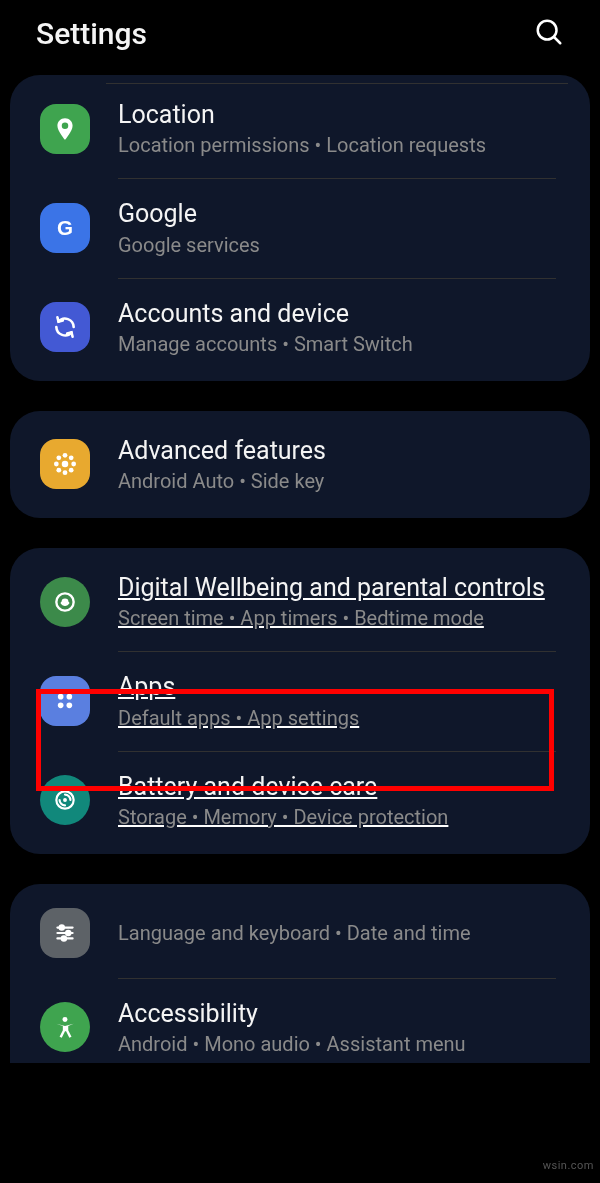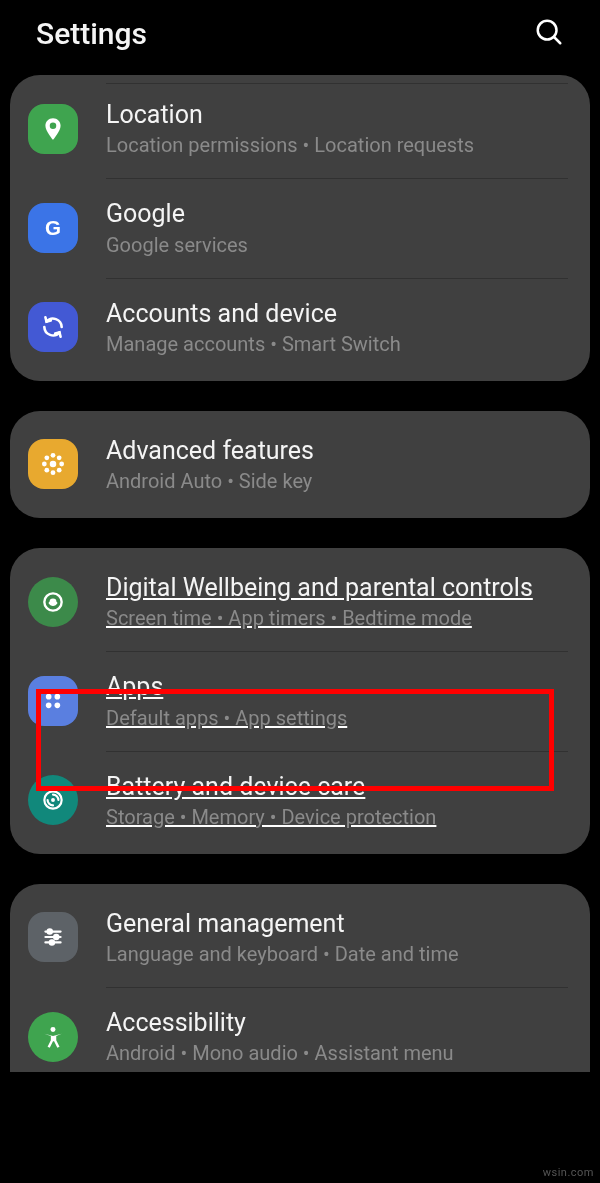--- a/index.html
+++ b/index.html
@@ -21,24 +21,24 @@
     font-size: 30px;
     font-weight: 500;
     color: #f5f5f5;
   }
   .header .search-icon svg {
     width: 30px;
     height: 30px;
     stroke: #ffffff;
   }
   .group {
-    background: #404040;
+    background: #0f172a;
     border-radius: 30px;
     margin: 0 10px 30px 10px;
-    padding: 4px 0;
+    padding: 4px 12px;
     position: relative;
   }
   .group.last { margin-bottom: 0; border-bottom-left-radius:0; border-bottom-right-radius:0; padding-bottom:0;}
   .item {
     display: flex;
     align-items: center;
     padding: 20px 18px 20px 18px;
     position: relative;
   }
   .divider-top::before {
@@ -84,21 +84,21 @@
     border: 5px solid #ff0000;
     left: 26px;
     right: 36px;
     top: 141px;
     height: 102px;
     z-index: 5;
     pointer-events: none;
   }
   .watermark{
     position:fixed;
-    right:6px; bottom:4px;
+    right:6px; bottom:11px;
     font-size:11px; color:#555;
     letter-spacing:0.5px;
   }
 </style>
 </head>
 <body>
 
 <div class="header">
   <h1>Settings</h1>
   <span class="search-icon">
@@ -230,21 +230,20 @@
       <svg viewBox="0 0 24 24" stroke="#ffffff" stroke-width="2" stroke-linecap="round" fill="none">
         <line x1="5" y1="7" x2="19" y2="7"></line>
           <circle cx="9" cy="7" r="2" fill="#ffffff"></circle>
         <line x1="5" y1="12" x2="19" y2="12"></line>
           <circle cx="15" cy="12" r="2" fill="#ffffff"></circle>
         <line x1="5" y1="17" x2="19" y2="17"></line>
           <circle cx="11" cy="17" r="2" fill="#ffffff"></circle>
       </svg>
     </span>
     <div class="text-col">
-      <div class="title">General management</div>
       <div class="subtitle">Language and keyboard  •  Date and time</div>
     </div>
   </div>
 
   <div class="item divider-top" style="padding-bottom:6px;">
     <span class="icon-wrap" style="background:#3fa44f">
       <svg viewBox="0 0 24 24" fill="#ffffff">
           <circle cx="12" cy="5" r="2.3"></circle>
           <path d="M4 9l8 2 8-2-5 2v4l3 6-2 1-3-6-1 0-3 6-2-1 3-6v-4z"></path>
         </svg>

